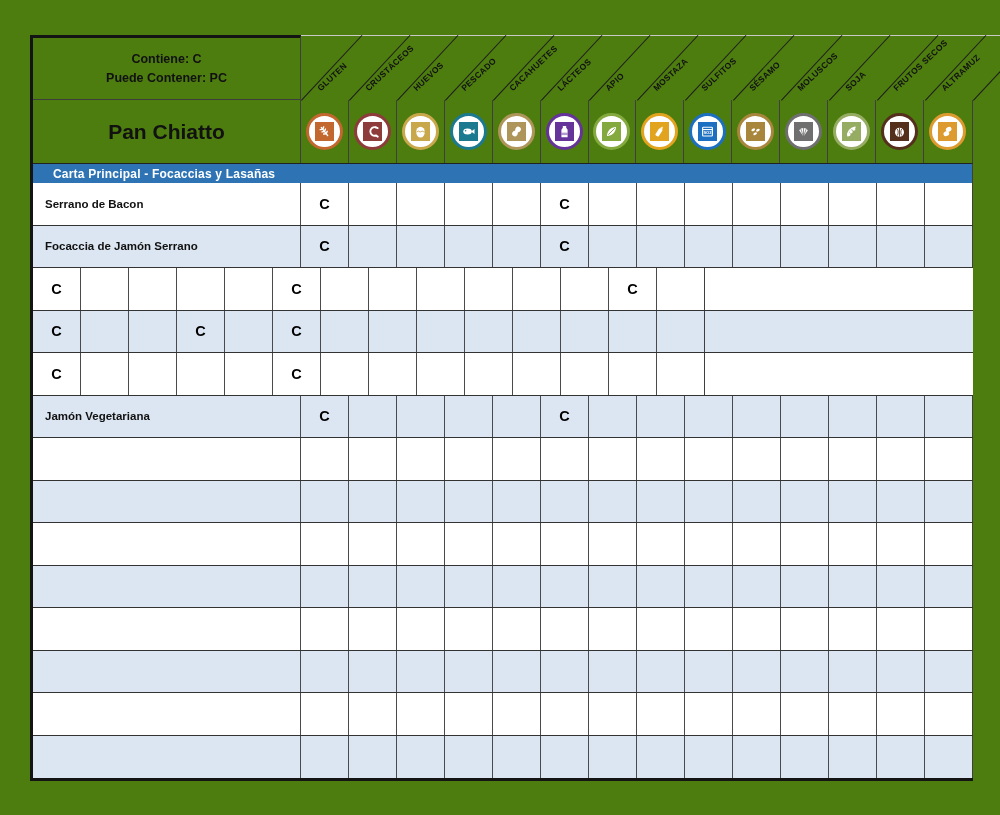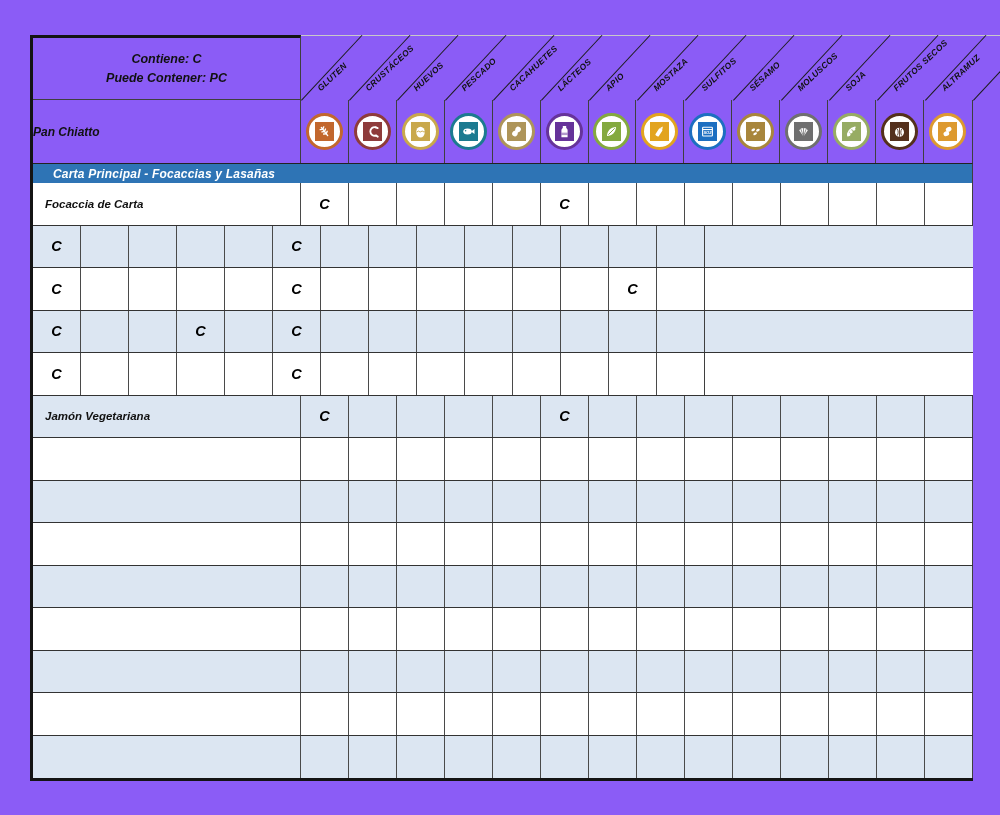--- a/index.html
+++ b/index.html
@@ -1,19 +1,19 @@
 <!DOCTYPE html>
 <html><head>
 <meta charset="utf-8">
 <style>
   * { margin:0; padding:0; box-sizing:border-box; }
   body { background:#ffffff; }
   .page {
-    position:relative; width:1000px; height:815px; background:#8b5cf6;
-    font-family:"Liberation Sans", sans-serif; overflow:hidden;font-style:italic;
+    position:relative; width:1000px; height:815px; background:#4d7c0f;
+    font-family:"Liberation Sans", sans-serif; overflow:hidden;
   }
   .table {
     position:absolute; left:30px; top:35px; width:943px; height:746px;
     border-left:3px solid #141414; border-bottom:3px solid #141414;
   }
   
   .corner-cell {
     position:absolute; left:0; top:0; width:268px; height:65px;
     border-top:3px solid #141414; border-right:1px solid #3f3f3f; border-bottom:1px solid #3f3f3f;
     display:flex; flex-direction:column; align-items:center; justify-content:center;
@@ -30,22 +30,22 @@
     transform:rotate(43deg); transform-origin:left bottom;
   }
   .dlabel {
     position:absolute; bottom:7px; transform:rotate(-43deg); transform-origin:left bottom;
     font-size:8.5px; font-weight:bold; letter-spacing:.3px; white-space:nowrap; color:#111;
   }
   
   .brand-cell {
     position:absolute; left:0; top:65px; width:268px; height:63px;
     border-right:1px solid #3f3f3f;
-    display:flex; align-items:center; 
-    font-weight:bold; font-size:12px; color:#111;
+    display:flex; align-items:center; justify-content:center;
+    font-weight:bold; font-size:21px; color:#111;
   }
   
   .icon-row {
     position:absolute; left:268px; top:65px; width:672px; height:63px;
     border-right:1px solid #3f3f3f; display:flex;
   }
   .icell {
     width:48px; height:100%; border-right:1px solid #3f3f3f;
     display:flex; align-items:center; justify-content:center;
   }
@@ -292,37 +292,38 @@
           </div>
         </div>
       </div>
 
     <div class="section-bar" id="sectionBar" style="background: rgb(46, 116, 181); padding-left: 20px;">
       <span>Carta Principal - Focaccias y Lasañas</span>
     </div>
 
     <div class="body" id="bodyRows">
         <div class="brow">
-          <div class="ncell">Focaccia de Carta</div>
-          <div class="mcell">C</div>
-          <div class="mcell"></div>
-          <div class="mcell"></div>
-          <div class="mcell"></div>
-          <div class="mcell"></div>
-          <div class="mcell">C</div>
-          <div class="mcell"></div>
-          <div class="mcell"></div>
-          <div class="mcell"></div>
-          <div class="mcell"></div>
-          <div class="mcell"></div>
-          <div class="mcell"></div>
-          <div class="mcell"></div>
-          <div class="mcell"></div>
-        </div>
-        <div class="brow alt">
+          <div class="ncell">Serrano de Bacon</div>
+          <div class="mcell">C</div>
+          <div class="mcell"></div>
+          <div class="mcell"></div>
+          <div class="mcell"></div>
+          <div class="mcell"></div>
+          <div class="mcell">C</div>
+          <div class="mcell"></div>
+          <div class="mcell"></div>
+          <div class="mcell"></div>
+          <div class="mcell"></div>
+          <div class="mcell"></div>
+          <div class="mcell"></div>
+          <div class="mcell"></div>
+          <div class="mcell"></div>
+        </div>
+        <div class="brow alt">
+          <div class="ncell">Focaccia de Jamón Serrano</div>
           <div class="mcell">C</div>
           <div class="mcell"></div>
           <div class="mcell"></div>
           <div class="mcell"></div>
           <div class="mcell"></div>
           <div class="mcell">C</div>
           <div class="mcell"></div>
           <div class="mcell"></div>
           <div class="mcell"></div>
           <div class="mcell"></div>

